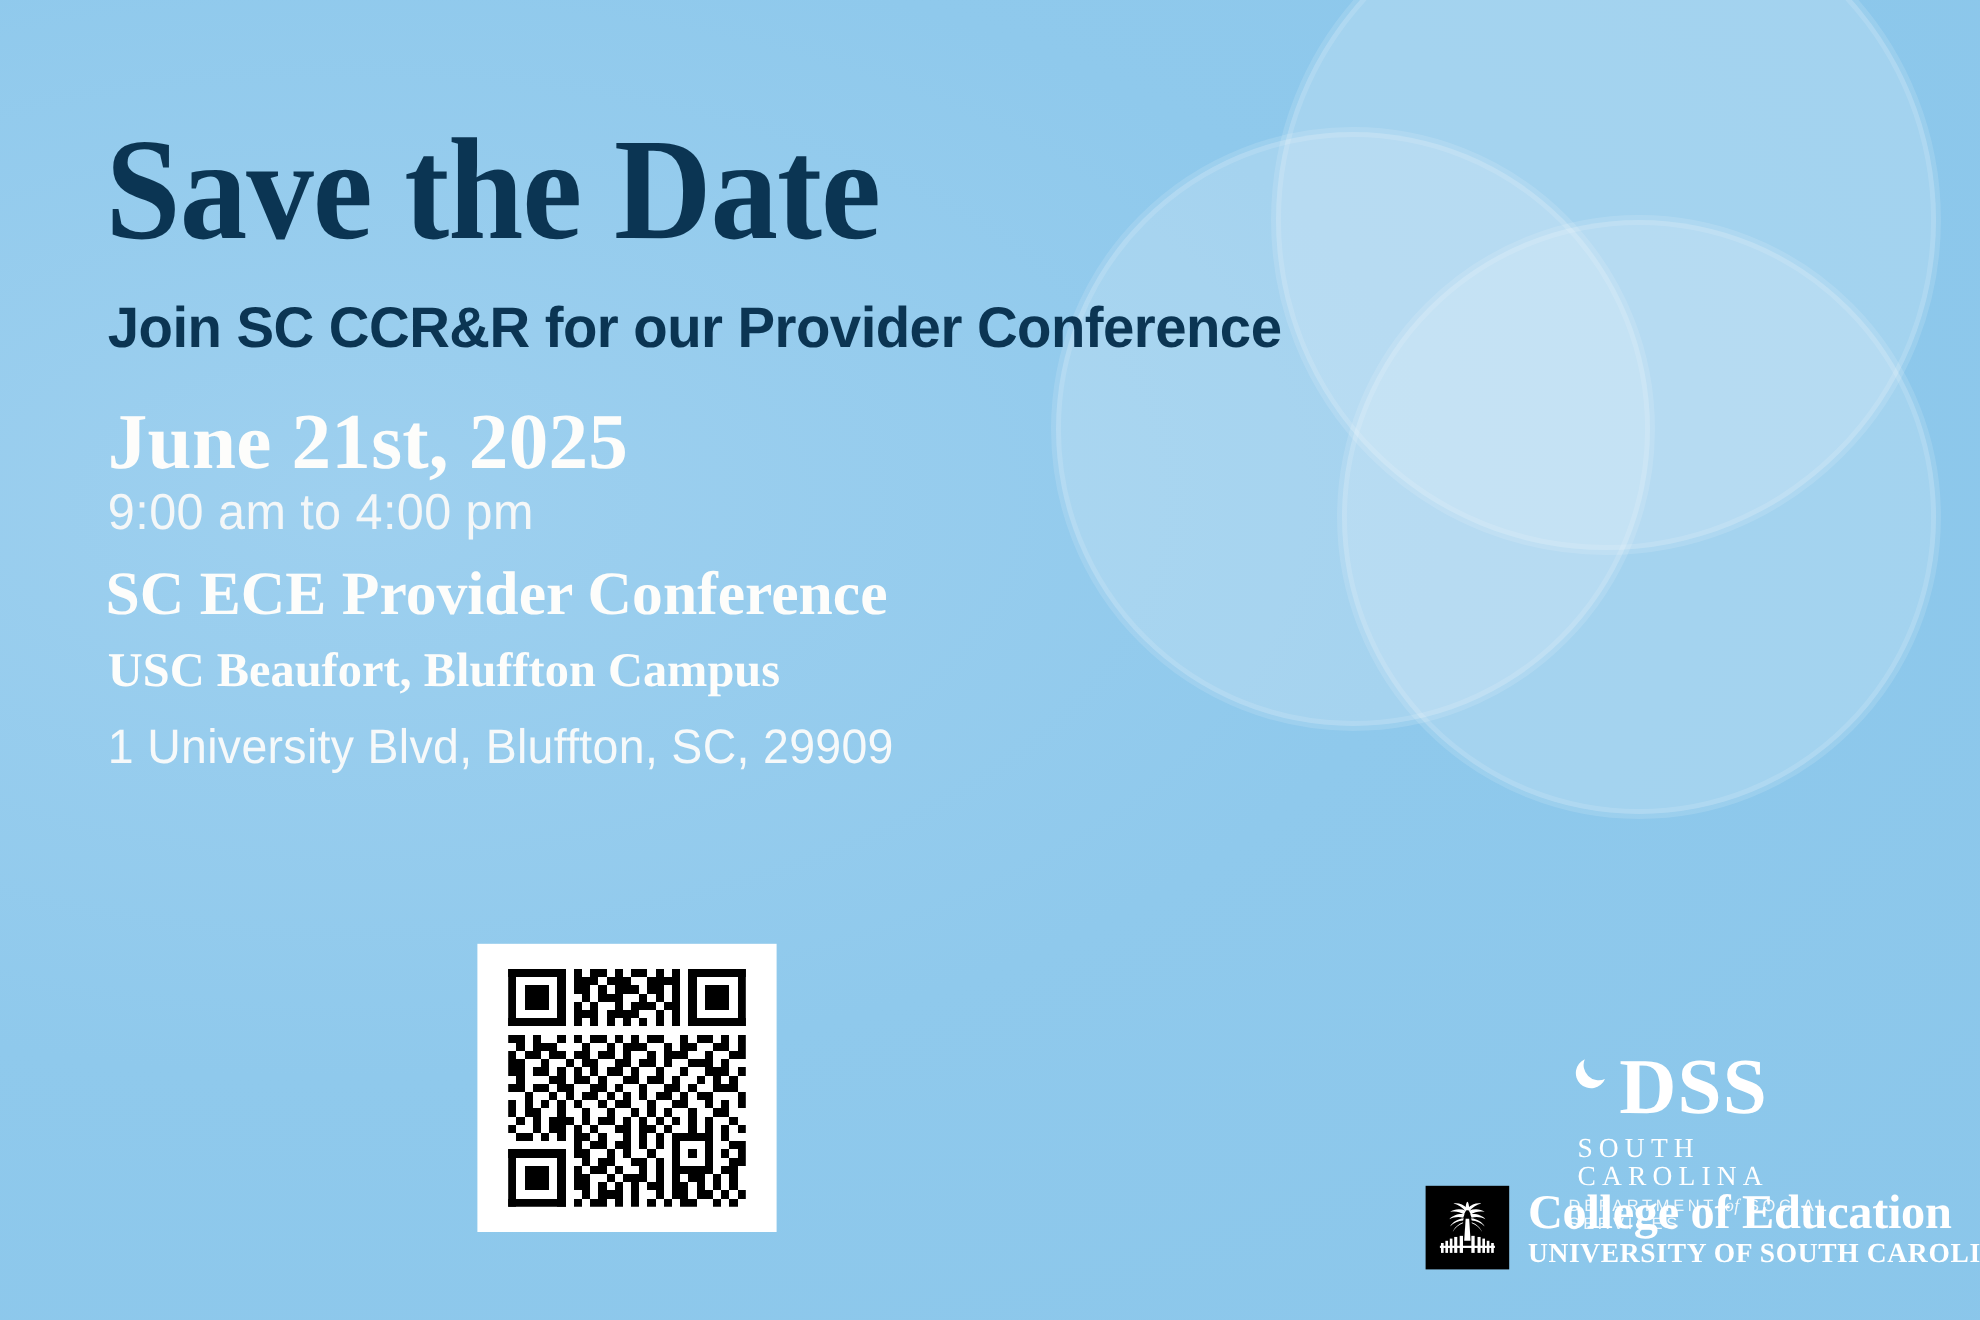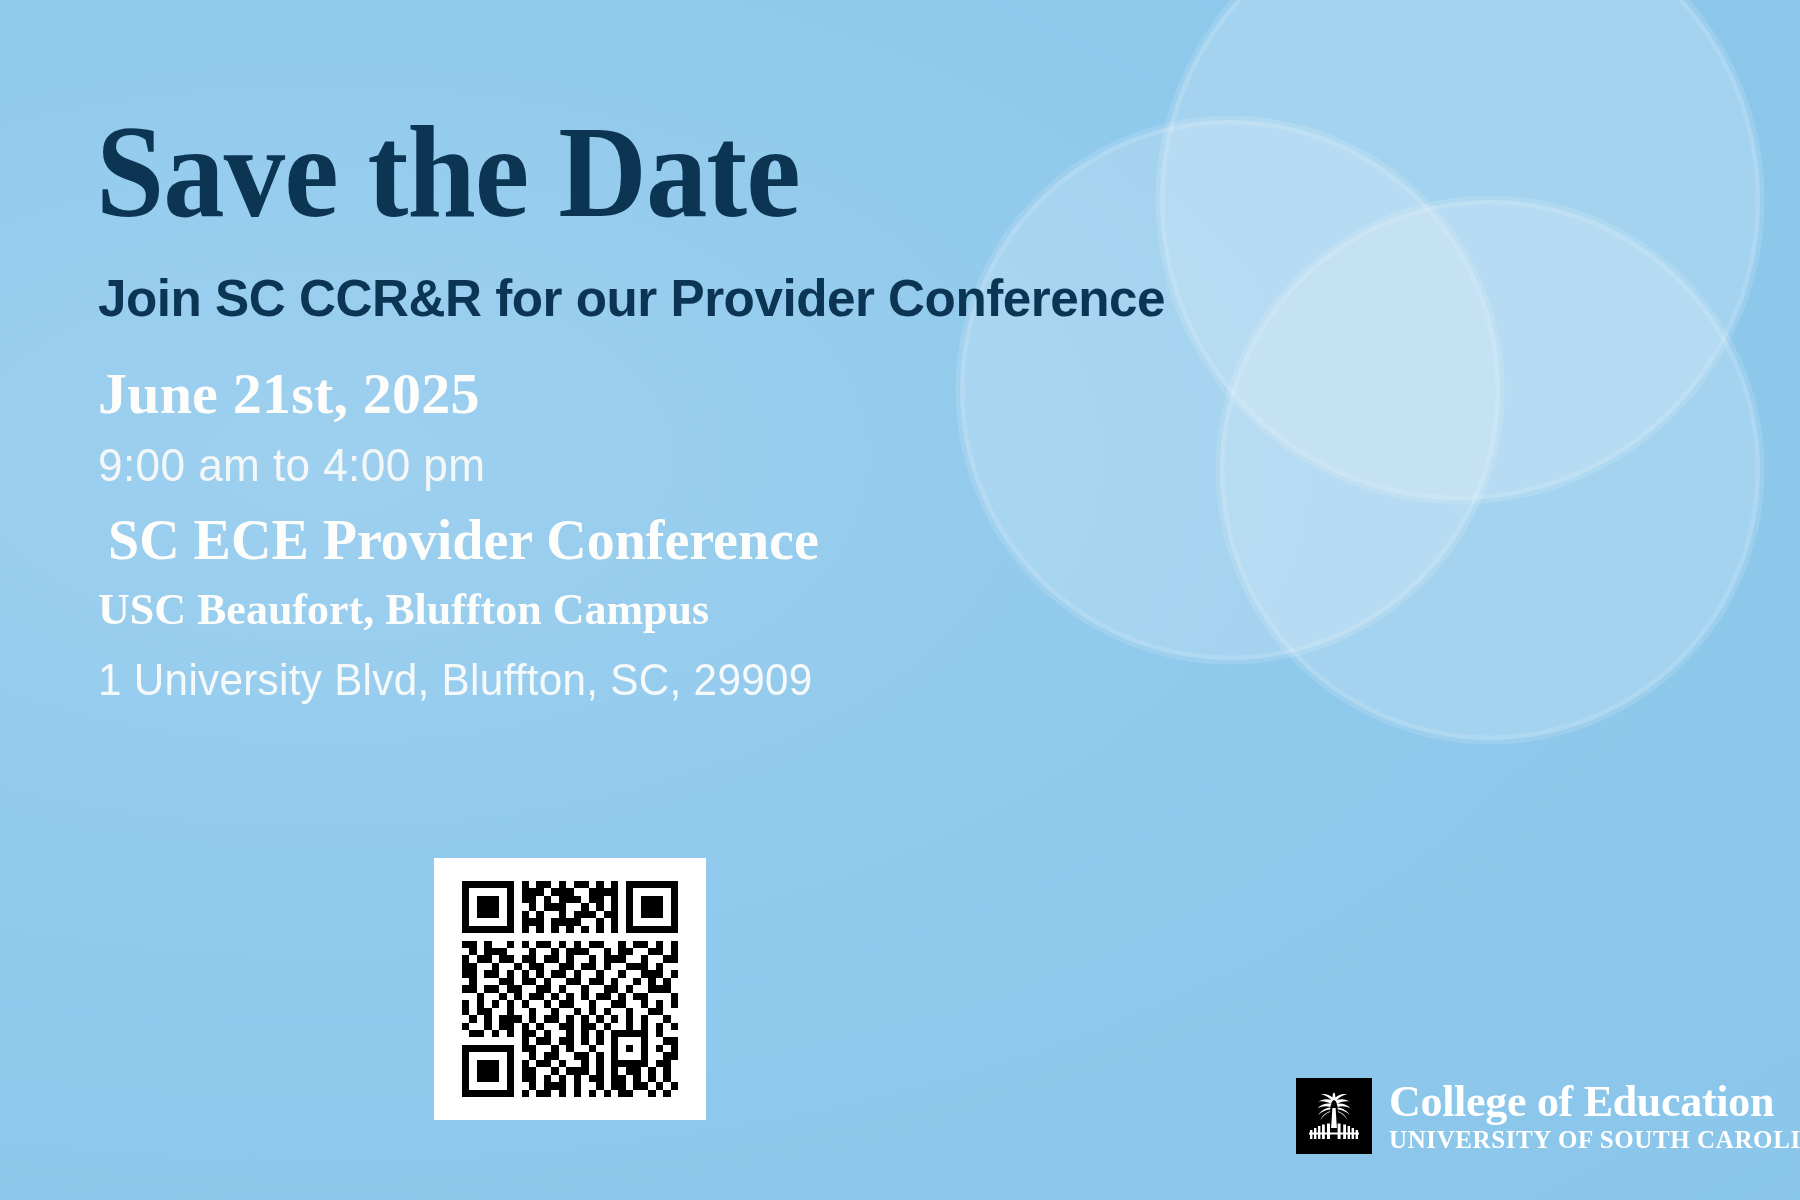--- a/index.html
+++ b/index.html
@@ -75,21 +75,21 @@
     white-space: nowrap;
   }
 
   .date {
     position: absolute;
     left: 2px;
     top: 365px;
     color: #fdfdfb;
     font-family: "Liberation Serif", "DejaVu Serif", serif;
     font-weight: 700;
-    font-size: 58px;
+    font-size: 72px;
     line-height: 1;
     letter-spacing: 0.2px;
     white-space: nowrap;
   }
 
   .time {
     position: absolute;
     left: 2px;
     top: 442px;
     color: #f4f7f8;
@@ -98,21 +98,21 @@
     font-size: 46px;
     line-height: 1;
     letter-spacing: 0.4px;
     transform: scaleX(0.96);
     transform-origin: left center;
     white-space: nowrap;
   }
 
   .venue {
     position: absolute;
-    left: 12px;
+    left: 0;
     top: 512px;
     color: #fdfdfb;
     font-family: "Liberation Serif", "DejaVu Serif", serif;
     font-weight: 700;
     font-size: 56px;
     line-height: 1;
     white-space: nowrap;
   }
 
   .campus {
@@ -531,20 +531,30 @@
         <rect x="13" y="28" width="1" height="1"></rect>
           <rect x="17" y="28" width="1" height="1"></rect>
         <rect x="19" y="28" width="1" height="1"></rect>
           <rect x="21" y="28" width="2" height="1"></rect>
         <rect x="25" y="28" width="1" height="1"></rect>
           <rect x="27" y="28" width="1" height="1"></rect>
       </g>
     </svg>
   </div>
 
+  <div class="dss-logo">
+    <div class="dss-top">
+      <svg class="dss-moon" viewBox="0 0 32 32">
+        <path d="M25.5 21.5A13 13 0 0 1 8.2 4.6 13 13 0 1 0 25.5 21.5Z" fill="#ffffff"></path>
+      </svg>
+      <div class="dss-word">DSS</div>
+    </div>
+    <div class="dss-sc">SOUTH CAROLINA</div>
+    <div class="dss-dept"><span>DEPARTMENT </span><i>of</i><span> SOCIAL SERVICES</span></div>
+  </div>
 
   <div class="coe-logo">
     <div class="coe-mark">
       <svg width="60" height="60" viewBox="0 0 60 60">
         <g fill="#ffffff">
 
           <path d="M28.4 22h3.2l1.3 20h-5.8z"></path>
 
           <path d="M30 6.5c.9 0 1.6 3.3 1.8 8.1-1.2-.6-2.4-.6-3.6 0 .2-4.8.9-8.1 1.8-8.1z"></path>
           <path d="M30 12.6c3.6-3.6 8.6-5.3 12.7-4.4-4 .7-8.2 3.4-11 7z"></path>

